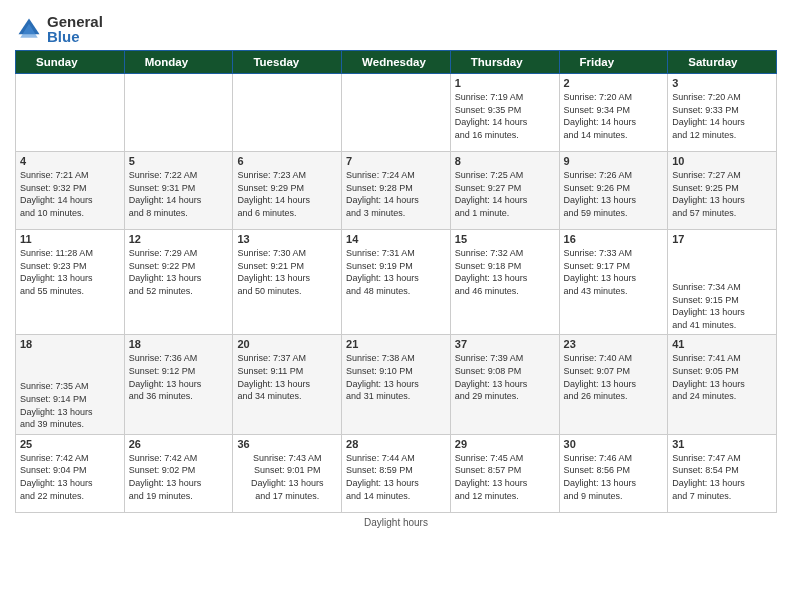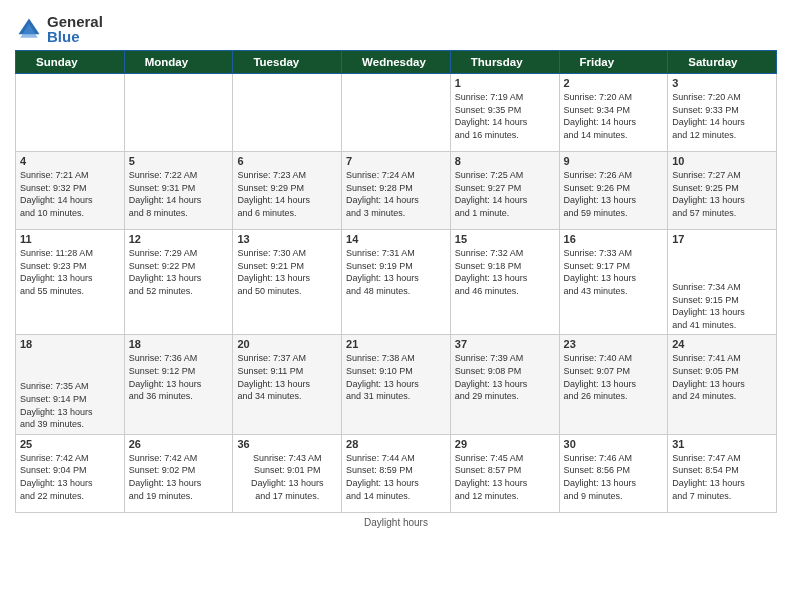--- a/index.html
+++ b/index.html
@@ -302,21 +302,21 @@
 and 29 minutes.</div>
           </td>
           <td>
             <div class="day-number">23</div>
             <div class="day-info" style="white-space: pre-line;">Sunrise: 7:40 AM
 Sunset: 9:07 PM
 Daylight: 13 hours
 and 26 minutes.</div>
           </td>
           <td>
-            <div class="day-number">24</div>
+            <div class="day-number">41</div>
             <div class="day-info" style="white-space: pre-line;">Sunrise: 7:41 AM
 Sunset: 9:05 PM
 Daylight: 13 hours
 and 24 minutes.</div>
           </td>
         </tr>
         <tr>
           <td>
             <div class="day-number">25</div>
             <div class="day-info" style="white-space: pre-line;">Sunrise: 7:42 AM

